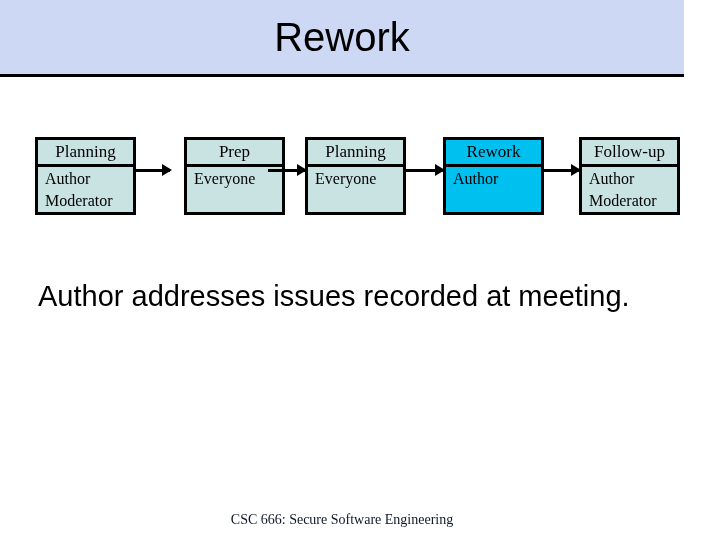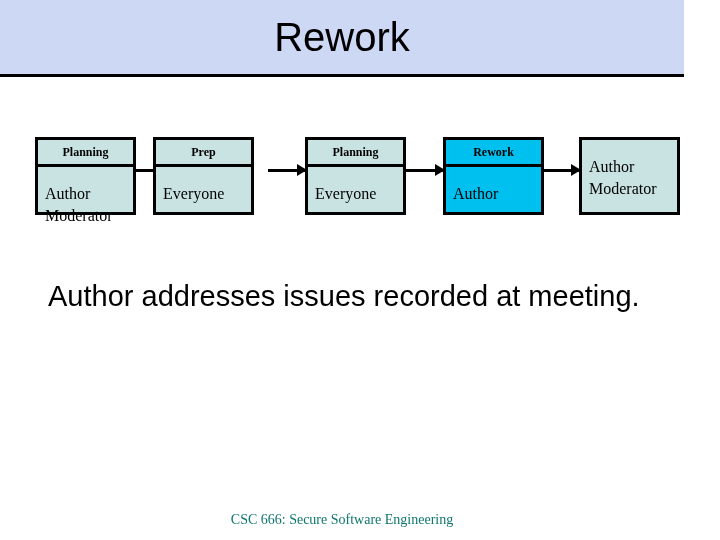--- a/index.html
+++ b/index.html
@@ -40,26 +40,26 @@
     box-sizing: border-box;
   }
   .stage.highlighted { background: #00c0f0; }
   .stage-header {
     height: 27px;
     box-sizing: border-box;
     border-bottom: 3px solid #000000;
     display: flex;
     align-items: center;
     justify-content: center;
-    font-weight: bold;
-    font-size: 12px;
+    font-weight: normal;
+    font-size: 17px;
     white-space: nowrap;
   }
   .stage-body {
-    padding: 16px 7px 0 7px;
+    padding: 1px 7px 0 7px;
     font-size: 16px;
     line-height: 22px;
     overflow: hidden;
   }
   .arrow {
     position: absolute;
     top: 169px;
     height: 3px;
     background: #000000;
   }
@@ -68,35 +68,35 @@
     position: absolute;
     right: -2px;
     top: -5px;
     width: 0; height: 0;
     border-left: 10px solid #000000;
     border-top: 6px solid transparent;
     border-bottom: 6px solid transparent;
   }
   .body-text {
     position: absolute;
-    left: 48px;
+    left: 38px;
     top: 278px;
     font-family: "Liberation Sans", sans-serif;
     font-size: 29px;
     line-height: 36px;
     color: #000000;
     white-space: nowrap;
   }
   .footer {
     position: absolute;
     left: 0; right: 0;
     top: 512px;
     text-align: center;
     font-size: 14px;
-    color: #0f766e;
+    color: #0f172a;
   }
 </style>
 </head>
 <body>
 
 <div class="slide">
 
   <div class="title-bar">
     <div class="title-text">Rework</div>
   </div>
@@ -106,21 +106,21 @@
     <div class="stage" style="left:35px">
       <div class="stage-header">Planning</div>
       <div class="stage-body">
         <div>Author</div>
         <div>Moderator</div>
       </div>
     </div>
 
     <div class="arrow" style="left:133px; width:37px"></div>
 
-    <div class="stage" style="left:153px">
+    <div class="stage" style="left:184px">
       <div class="stage-header">Prep</div>
       <div class="stage-body">
         <div>Everyone</div>
         <div></div>
       </div>
     </div>
 
     <div class="arrow" style="left:268px; width:37px"></div>
 
     <div class="stage" style="left:305px">
@@ -137,20 +137,21 @@
       <div class="stage-header">Rework</div>
       <div class="stage-body">
         <div>Author</div>
         <div></div>
       </div>
     </div>
 
     <div class="arrow" style="left:541px; width:38px"></div>
 
     <div class="stage" style="left:579px">
+      <div class="stage-header">Follow-up</div>
       <div class="stage-body">
         <div>Author</div>
         <div>Moderator</div>
       </div>
     </div>
 
   </div>
 
   <div class="body-text">Author addresses issues recorded at meeting.</div>
 

